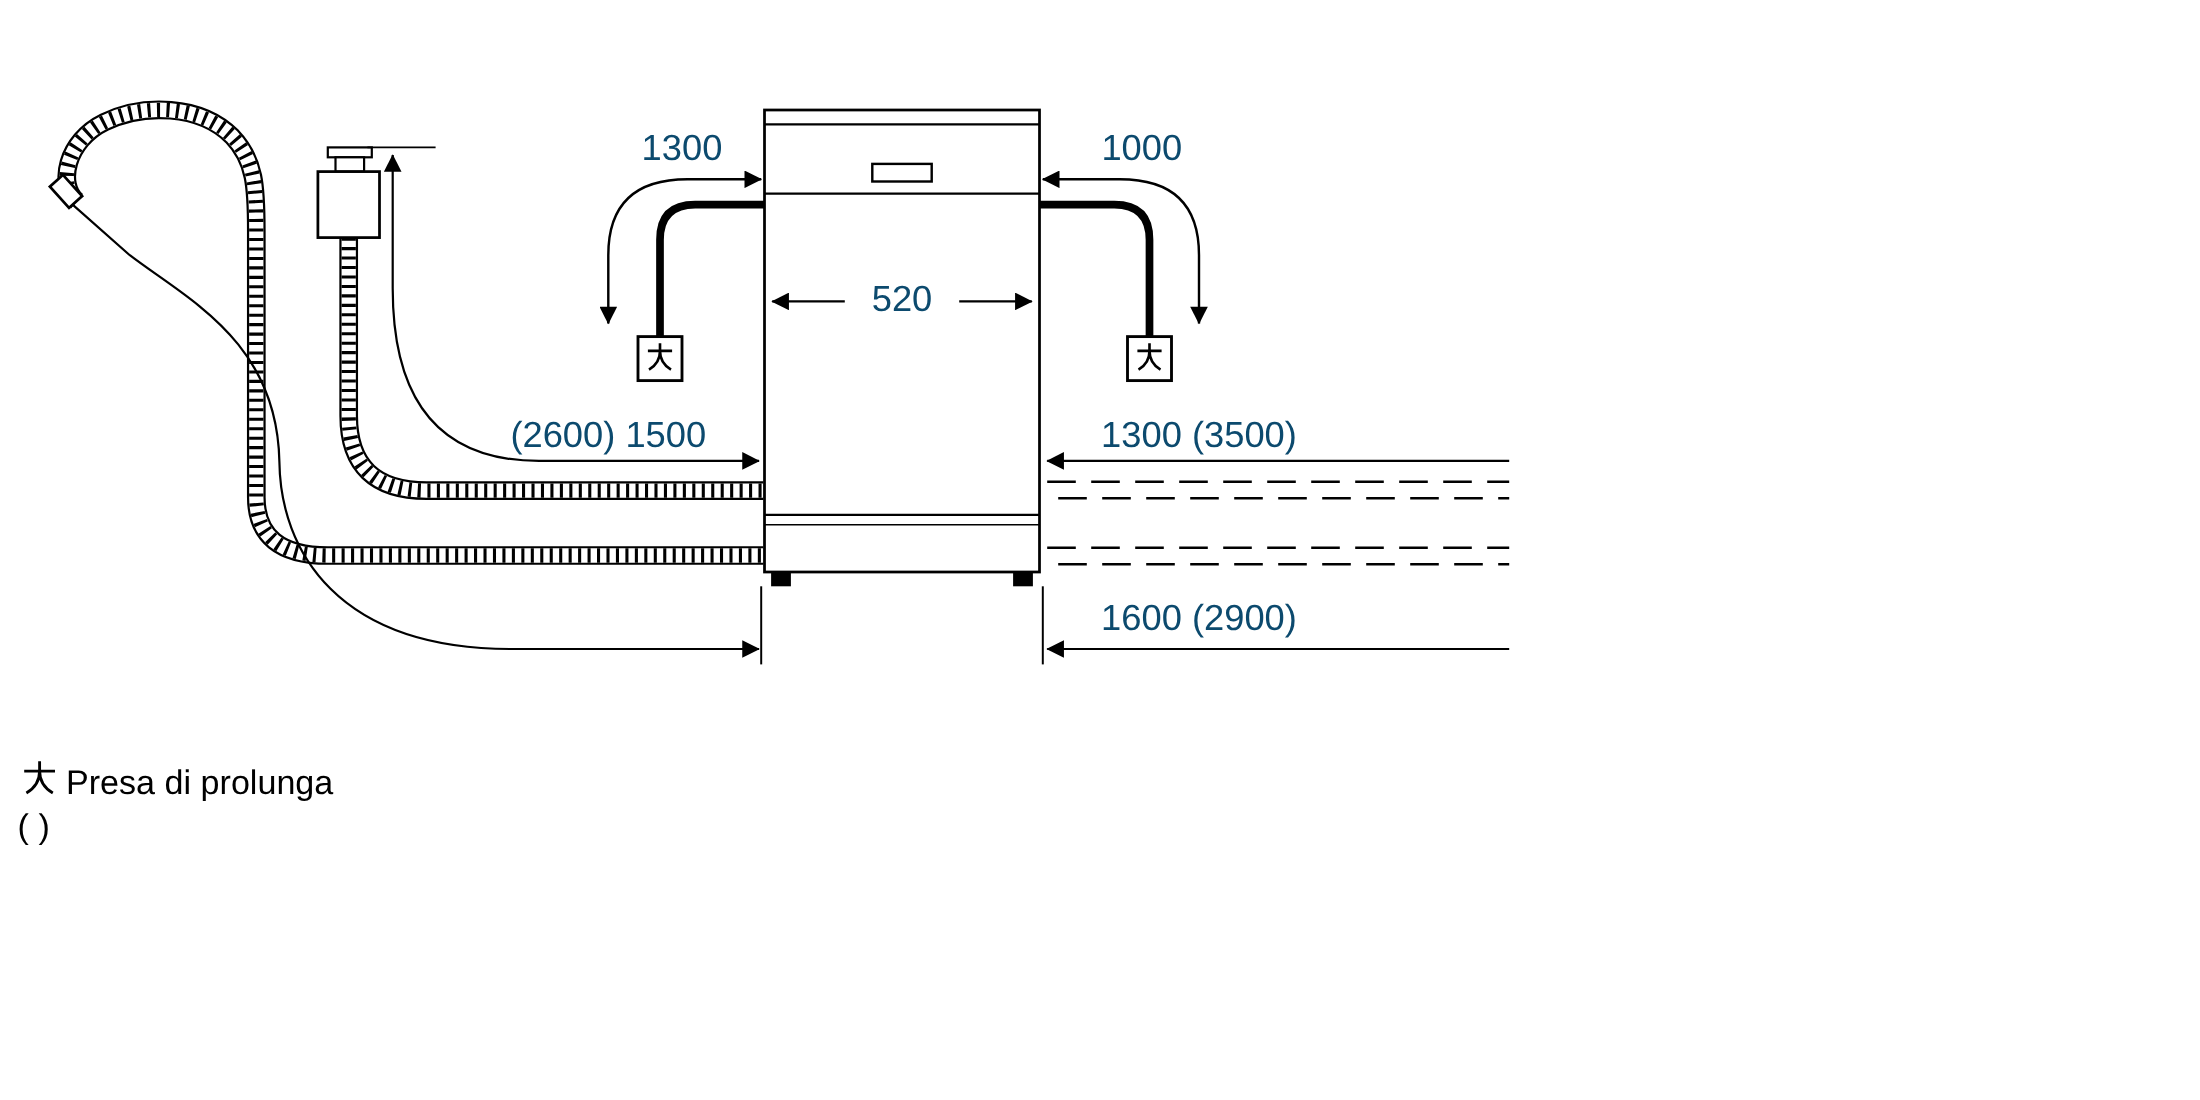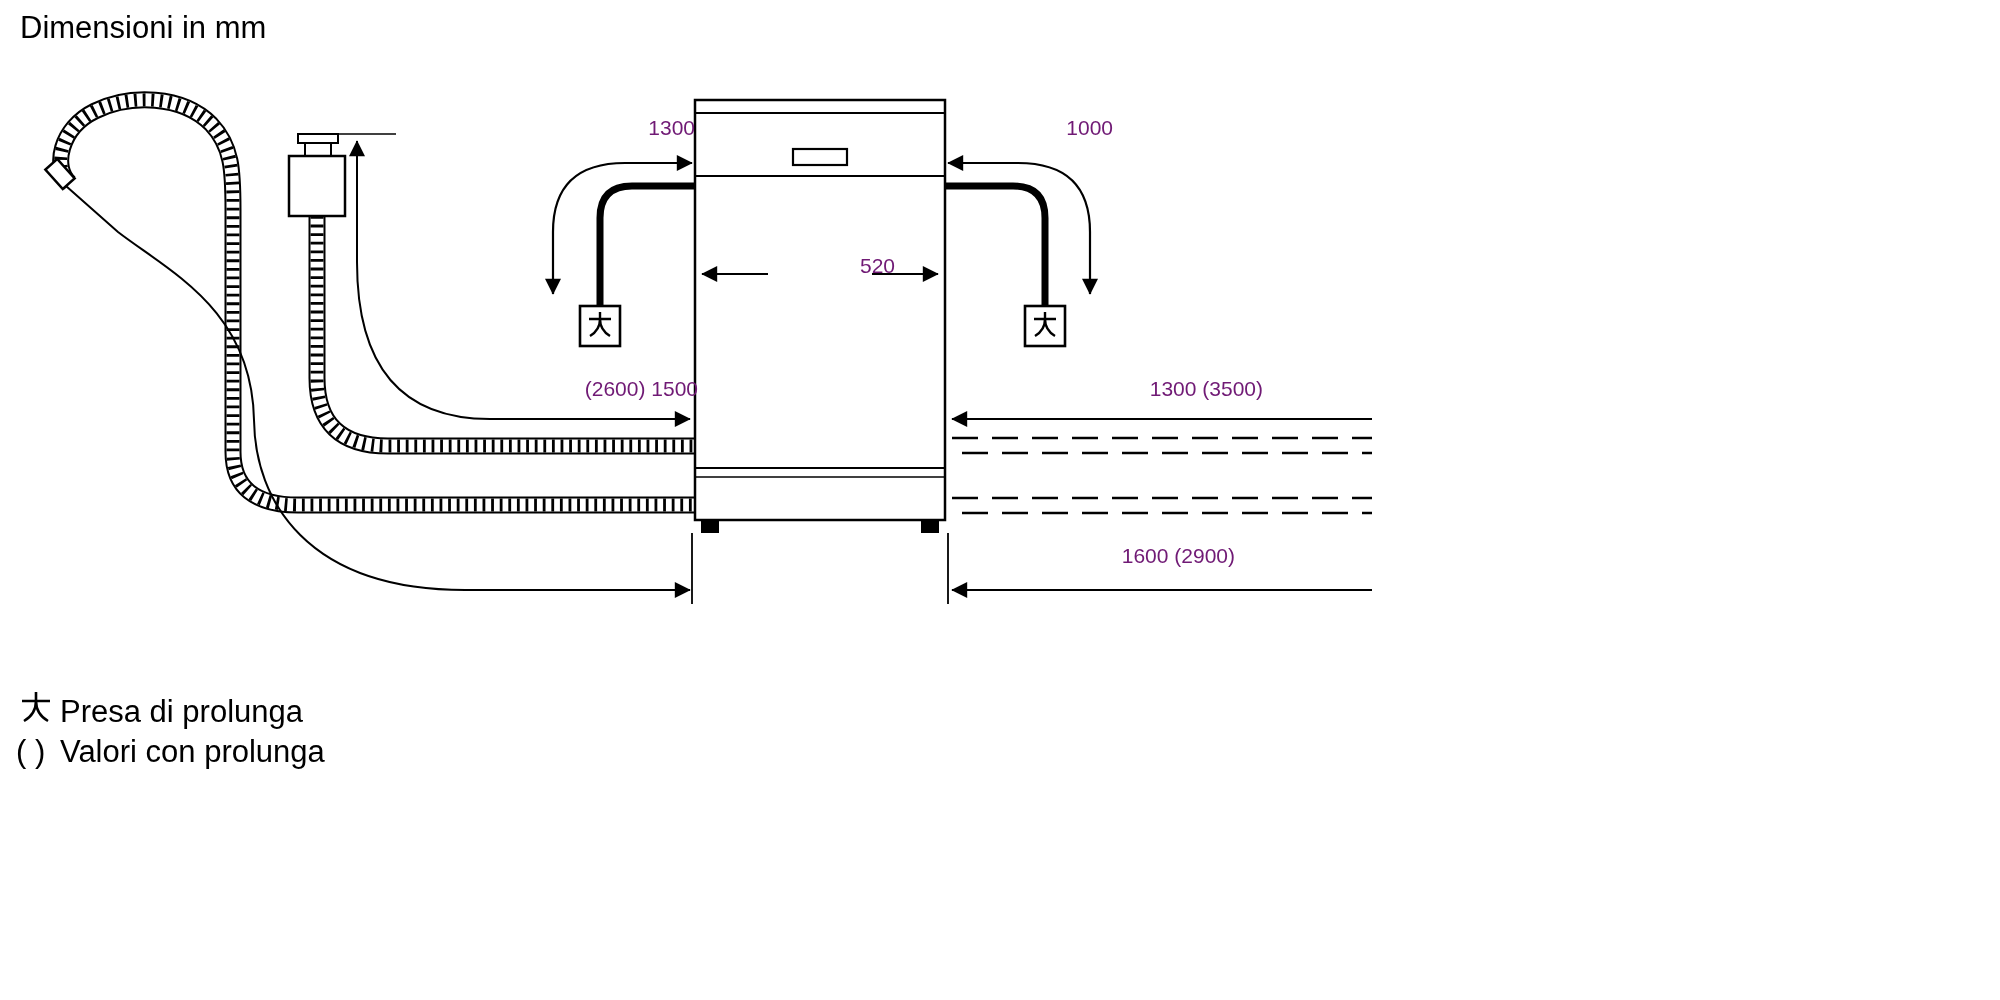--- a/index.html
+++ b/index.html
@@ -1,19 +1,19 @@
 <!DOCTYPE html>
 <html><head>
 <meta charset="utf-8">
 <style>
   html,body{margin:0;padding:0;background:#ffffff;}
   .canvas{position:relative;width:2000px;height:1000px;background:#ffffff;overflow:hidden;
           font-family:"Liberation Sans",sans-serif;color:#000;}
   .canvas svg{position:absolute;left:0;top:0;}
-  .label{position:absolute;font-size:21px;line-height:1.1;text-align:right;white-space:nowrap;color:#701a75;}
+  .label{position:absolute;font-size:33px;line-height:1.1;text-align:center;white-space:nowrap;color:#0c4a6e;}
   .title{position:absolute;left:20px;top:10px;font-size:31px;white-space:nowrap;}
   .legend-text{position:absolute;font-size:31px;white-space:nowrap;}
 </style>
 </head>
 <body>
 
 <div class="canvas">
 
   <svg width="2000" height="1000" viewBox="0 0 2000 1000">
     <defs>
@@ -108,34 +108,32 @@
     <g stroke="#000" stroke-width="2.4" stroke-dasharray="26 14">
       <line x1="952" y1="498" x2="1372" y2="498"></line>
       <line x1="962" y1="513" x2="1372" y2="513"></line>
     </g>
 
     <g fill="none" stroke="#000" stroke-width="2.6" transform="translate(14,688)">
       <path d="M 22 4 L 22 13 M 8 13 L 36 13 M 22 13 Q 22 26 10 33 M 22 13 Q 22 26 34 33"></path>
     </g>
   </svg>
 
-  <div class="title">Dimensioni in mm</div>
 
   <div class="label" style="left:545px;top:116px;width:150px;">1300</div>
 
   <div class="label" style="left:963px;top:116px;width:150px;">1000</div>
 
   <div class="label" style="left:745px;top:254px;width:150px;">520</div>
 
   <div class="label" style="left:408px;top:377px;width:290px;">(2600) 1500</div>
 
-  <div class="label" style="left:945px;top:377px;width:290px;padding-left:28px;">1300 (3500)</div>
+  <div class="label" style="left:945px;top:377px;width:290px;">1300 (3500)</div>
 
 
   <div class="label" style="left:945px;top:544px;width:290px;">1600 (2900)</div>
 
   <div class="legend-text" style="left:60px;top:694px;">Presa di prolunga</div>
 
   <div class="legend-text" style="left:16px;top:734px;">( )</div>
 
-  <div class="legend-text" style="left:60px;top:734px;">Valori con prolunga</div>
 
 </div>
 
 </body></html>

